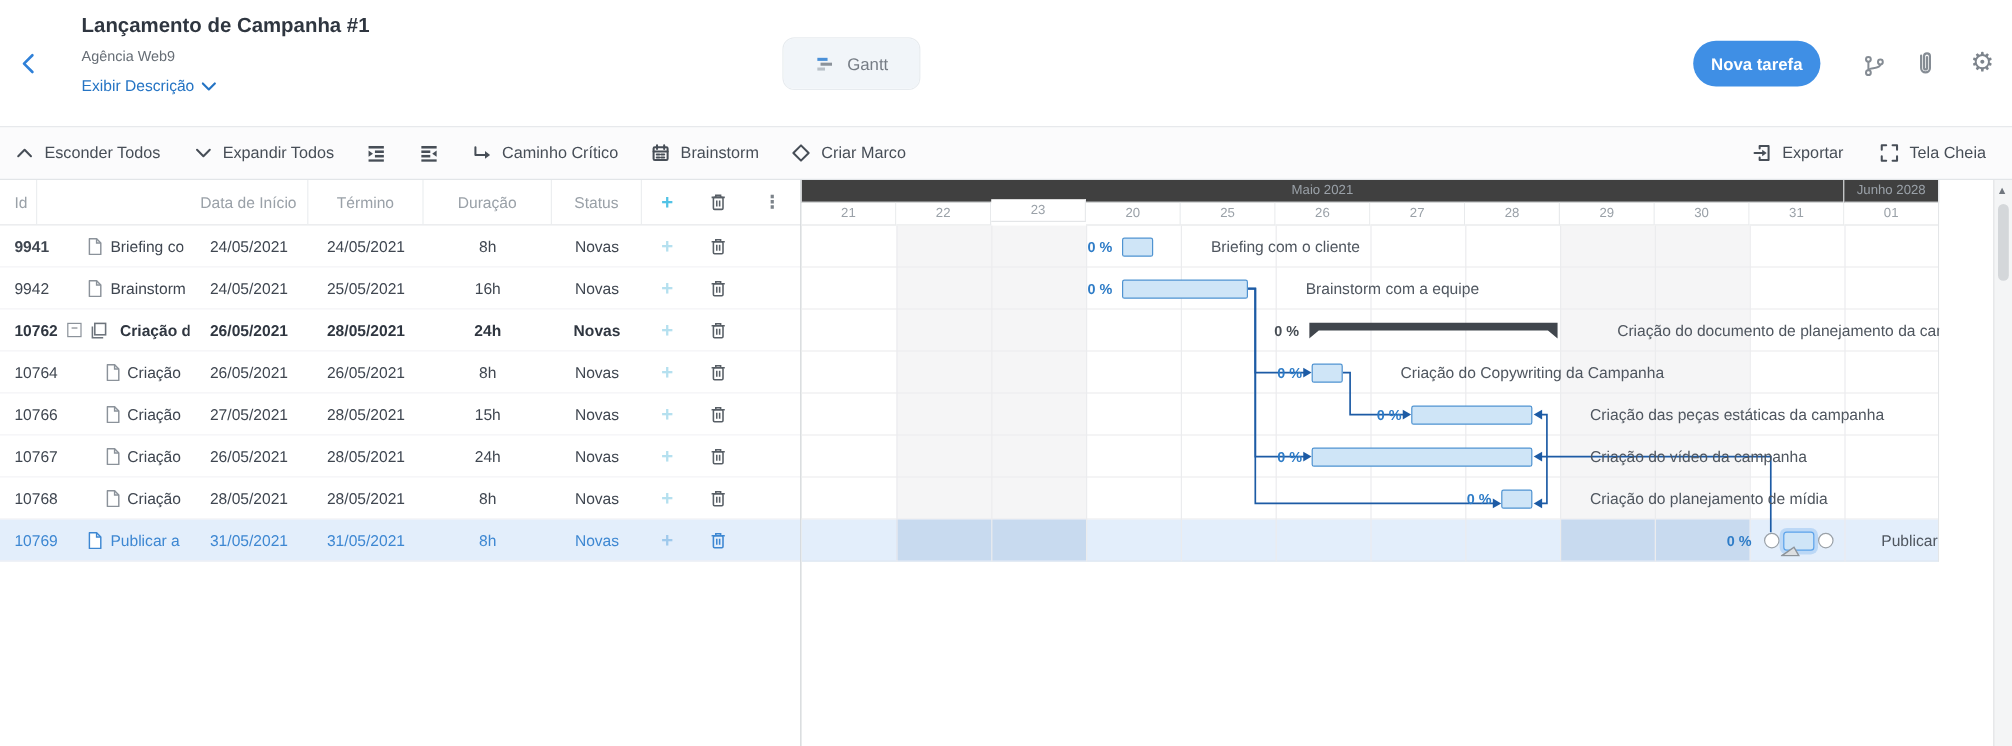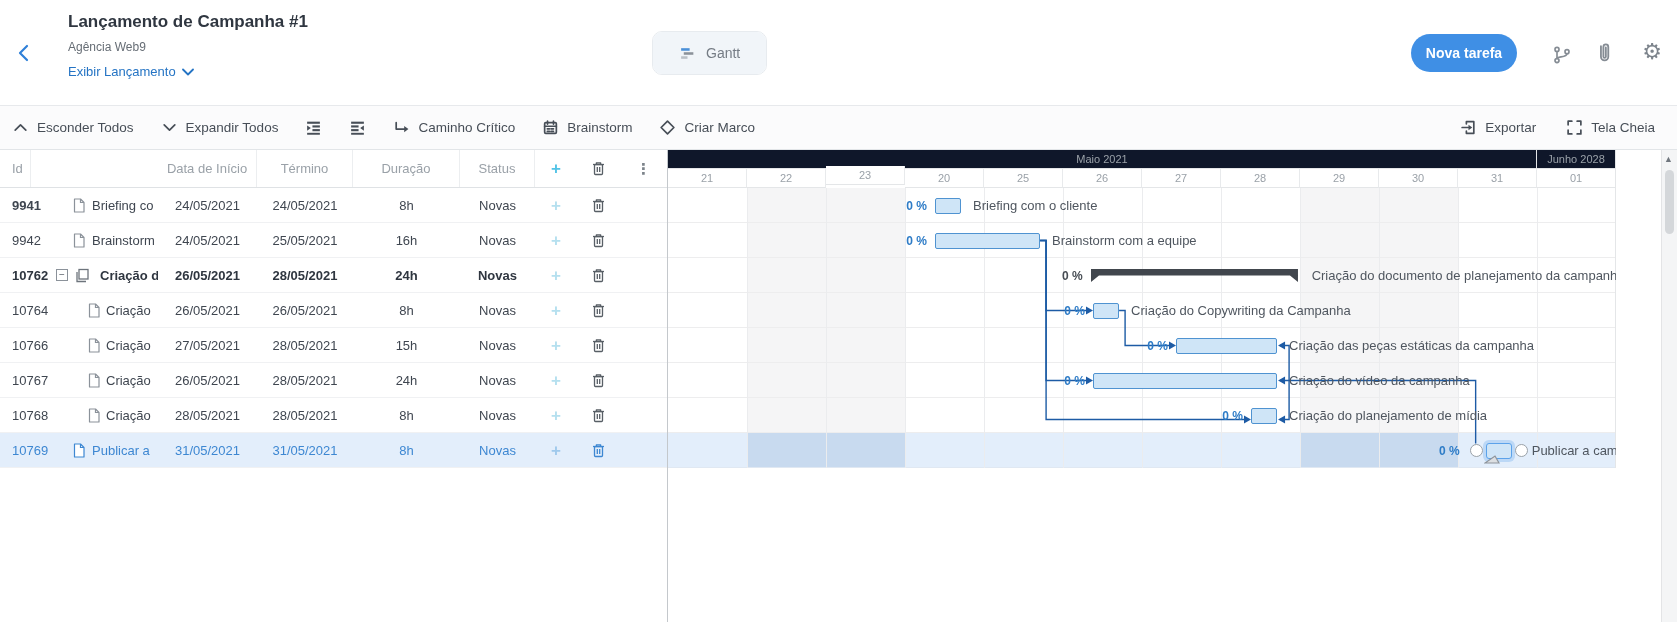--- a/index.html
+++ b/index.html
@@ -40,50 +40,50 @@
   .titleZone{position:absolute;left:43px;top:0;width:115px;height:35px;overflow:hidden;}
   .rowIcon{position:absolute;top:10px;}
   .collapseBox{position:absolute;top:11px;width:12px;height:12px;border:1px solid #8b929a;box-sizing:border-box;font-size:10px;line-height:9px;text-align:center;color:#596069;background:#fff;}
   .plusGlyph{position:absolute;top:0;height:35px;line-height:35px;width:42px;text-align:center;font-size:17px;font-weight:bold;color:#b5e0ef;cursor:pointer;}
   .plusGlyph.header{color:#52c3e6;height:37px;line-height:37px;}
   .trashBtn{position:absolute;top:0;height:35px;width:43px;display:flex;align-items:center;justify-content:center;color:#585f66;cursor:pointer;}
   .tRow.selected .trashBtn{color:#3d87d2;}
   .tRow.selected .plusGlyph{color:#9fc9ec;}
   .kebab{position:absolute;top:0;height:37px;line-height:37px;width:47px;text-align:center;font-size:15px;font-weight:bold;color:#7c838a;cursor:pointer;}
   
-  .gmonth{position:absolute;height:18px;line-height:18px;font-size:11px;color:#9aa1a8;text-align:center;border-bottom:1px solid #e4e6e8;border-right:1px solid #e4e6e8;box-sizing:content-box;background:#0f172a;}
+  .gmonth{position:absolute;height:18px;line-height:18px;font-size:11px;color:#9aa1a8;text-align:center;border-bottom:1px solid #e4e6e8;border-right:1px solid #e4e6e8;box-sizing:content-box;background:#404040;}
   .gday{position:absolute;height:18px;line-height:18px;font-size:11px;color:#9aa1a8;text-align:center;border-bottom:1px solid #e4e6e8;border-right:1px solid #e8eaec;box-sizing:content-box;background:#fff;}
   .gRowStripe{position:absolute;left:0;width:948px;height:35px;border-bottom:1px solid #ededee;box-sizing:border-box;}
   .wkShade{position:absolute;background:#f5f5f6;}
   .gridV{position:absolute;width:1px;background:#ebecee;}
   .selOverlay{position:absolute;left:0;width:948px;height:35px;background:#e3eefb;border-bottom:1px solid #e0e8f2;box-sizing:border-box;}
   .selWk{position:absolute;background:#c8daef;}
   .gbar{position:absolute;height:16px;background:#cfe5f7;border:1px solid #4f93d1;border-radius:2px;box-sizing:border-box;cursor:pointer;}
   .gbar.selectedBar{border-color:#5ba2ea;border-radius:3px;box-shadow:0 0 0 3px rgba(125,182,240,.38);}
   .gprog{position:absolute;width:80px;text-align:right;font-size:12px;font-weight:bold;color:#2e7cc7;line-height:16px;white-space:nowrap;}
   .gprog.dark{color:#474d54;}
-  .glabel{position:absolute;font-size:13px;color:#4f565f;line-height:18px;white-space:nowrap;}
+  .glabel{position:absolute;font-size:13px;color:#4f565f;line-height:18px;white-space:nowrap;margin-left:36px;}
   .linkHandle{position:absolute;width:13px;height:13px;border:1.5px solid #9aa1a8;border-radius:50%;background:#fff;box-sizing:border-box;cursor:pointer;}
   svg{display:block;}
 </style>
 </head>
 <body>
 
 <div id="topbar">
   <button id="backBtn">
     <span>
       <svg width="16" height="20" viewBox="0 0 16 20">
           <polyline points="11,3 4,10 11,17" fill="none" stroke="#2f80d8" stroke-width="2.2" stroke-linecap="round" stroke-linejoin="round"></polyline>
         </svg>
     </span>
   </button>
   <h1 id="pageTitle">Lançamento de Campanha #1</h1>
   <div id="pageSubtitle">Agência Web9</div>
   <a id="descLink">
-    <span>Exibir Lançamento</span>
+    <span>Exibir Descrição</span>
     <span>
       <svg width="12" height="8" viewBox="0 0 12 8">
           <polyline points="1,1.5 6,6.5 11,1.5" fill="none" stroke="#2574c4" stroke-width="1.8" stroke-linecap="round" stroke-linejoin="round"></polyline>
         </svg>
     </span>
   </a>
   <div id="viewToggle">
       <div class="vseg active">
         <span>
           <svg width="17" height="17" viewBox="0 0 16 16">

